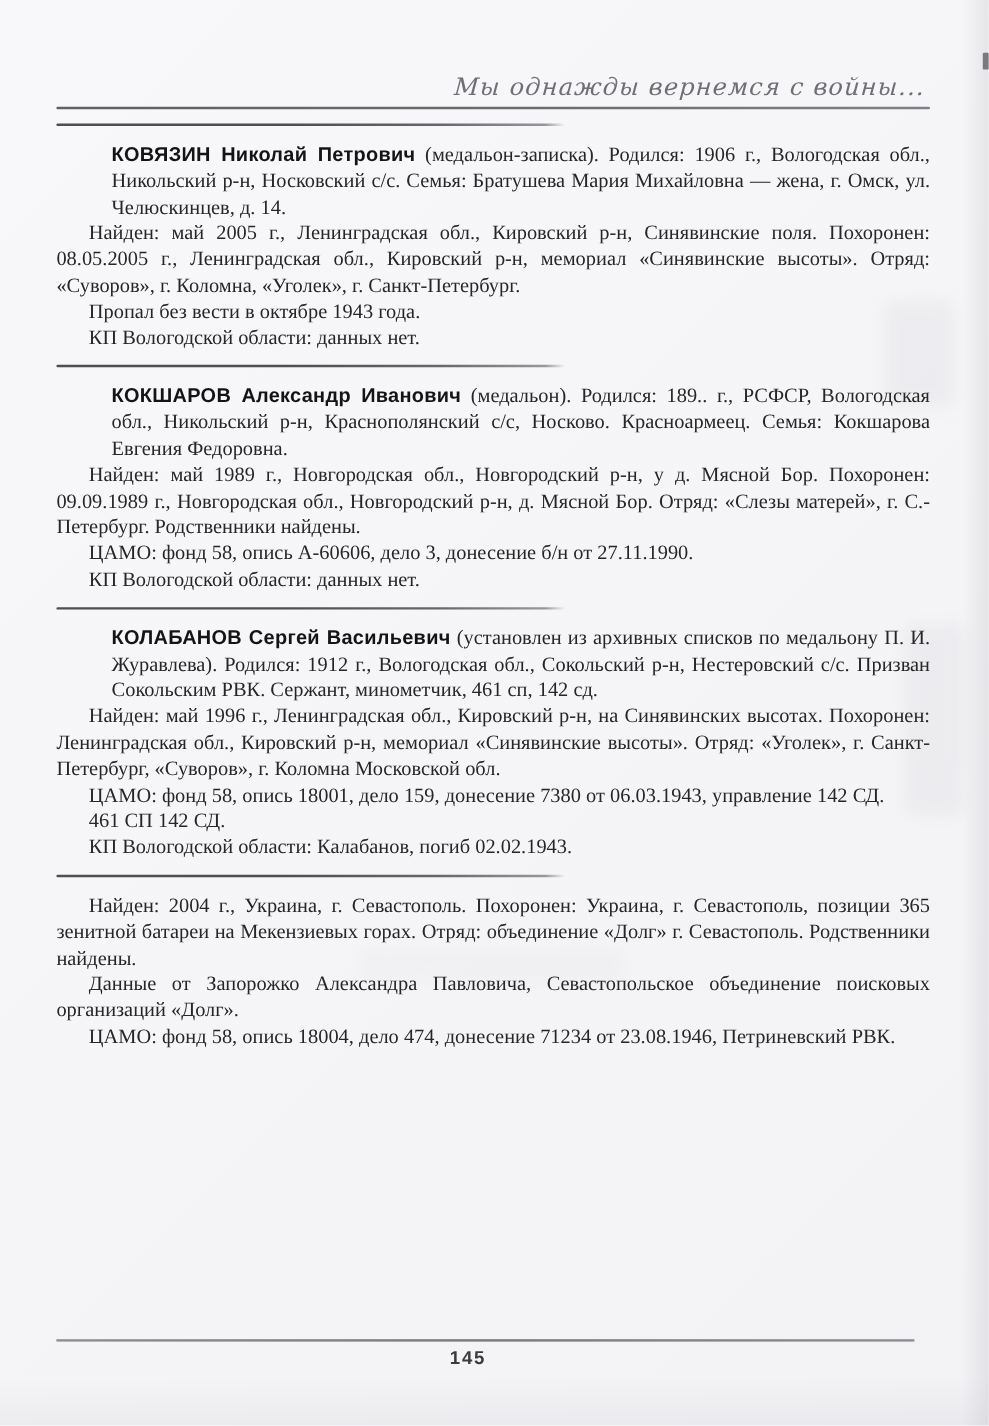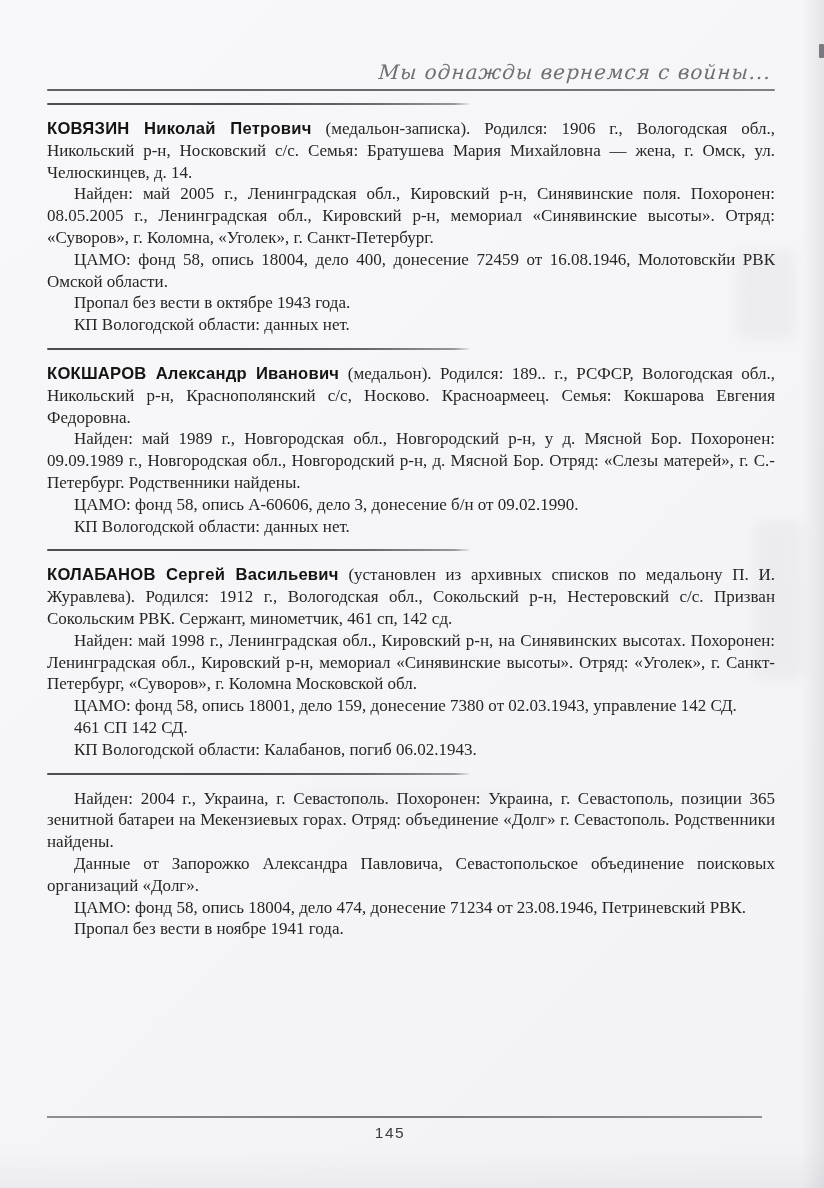--- a/index.html
+++ b/index.html
@@ -61,39 +61,40 @@
   }
   .entry { margin: 0; }
   .para {
     font-size: 17px;
     line-height: 21.8px;
     text-align: justify;
     margin: 0;
     text-indent: 27px;
     color: #262626;
   }
-  .para.first { text-indent: 0; }
+  .para.first { text-indent: 0; margin-left: 46px; }
   .entry-name {
     font-family: "Liberation Sans", sans-serif;
     font-weight: 700;
     font-size: 16.6px;
     letter-spacing: .25px;
     color: #141414;
   }
   .rule-footer {
     position: absolute; left: 47px; top: 1116px; width: 715px; height: 1.5px;
     background: linear-gradient(to right, #8e8e94, #77777d 50%, #8e8e94);
   }
   .page-number {
     position: absolute; left: 0; top: 1124px; width: 780px;
     text-align: center;
     font-family: "Liberation Sans", sans-serif;
     font-size: 15.5px;
     letter-spacing: 1.5px;
     color: #3c3c40;
+    font-weight: bold;
   }
 </style>
 </head>
 <body>
 
 <div class="edge-shade"></div>
 <div class="bottom-shade"></div>
 <div class="speck"></div>
 <div class="smudge s1"></div>
 <div class="smudge s2"></div>
@@ -103,46 +104,44 @@
 
   <div class="running-head">
     <span>Мы однажды вернемся с войны...</span>
   </div>
   <div class="rule-full"></div>
 
   <div class="rule-short"></div>
   <section class="entry">
     <p class="para first"><span class="entry-name">КОВЯЗИН Николай Петрович</span><span> (медальон-записка). Родился: 1906 г., Вологодская обл., Никольский р-н, Носковский с/с. Семья: Братушева Мария Михайловна — жена, г. Омск, ул. Челюскинцев, д. 14.</span></p>
     <p class="para">Найден: май 2005 г., Ленинградская обл., Кировский р-н, Синявинские поля. Похоронен: 08.05.2005 г., Ленинградская обл., Кировский р-н, мемориал «Синявинские высоты». Отряд: «Суворов», г. Коломна, «Уголек», г. Санкт-Петербург.</p>
-    <p class="para">ЦАМО: фонд 58, опись 18004, дело 400, донесение 72459 от 16.08.1946, Молотовскйи РВК Омской области.</p>
     <p class="para">Пропал без вести в октябре 1943 года.</p>
     <p class="para">КП Вологодской области: данных нет.</p>
   </section>
 
   <div class="rule-short"></div>
   <section class="entry">
     <p class="para first"><span class="entry-name">КОКШАРОВ Александр Иванович</span><span> (медальон). Родился: 189.. г., РСФСР, Вологодская обл., Никольский р-н, Краснополянский с/с, Носково. Красноармеец. Семья: Кокшарова Евгения Федоровна.</span></p>
     <p class="para">Найден: май 1989 г., Новгородская обл., Новгородский р-н, у д. Мясной Бор. Похоронен: 09.09.1989 г., Новгородская обл., Новгородский р-н, д. Мясной Бор. Отряд: «Слезы матерей», г. С.-Петербург. Родственники найдены.</p>
-    <p class="para">ЦАМО: фонд 58, опись А-60606, дело 3, донесение б/н от 09.02.1990.</p>
+    <p class="para">ЦАМО: фонд 58, опись А-60606, дело 3, донесение б/н от 27.11.1990.</p>
     <p class="para">КП Вологодской области: данных нет.</p>
   </section>
 
   <div class="rule-short"></div>
   <section class="entry">
     <p class="para first"><span class="entry-name">КОЛАБАНОВ Сергей Васильевич</span><span> (установлен из архивных списков по медальону П. И. Журавлева). Родился: 1912 г., Вологодская обл., Сокольский р-н, Нестеровский с/с. Призван Сокольским РВК. Сержант, минометчик, 461 сп, 142 сд.</span></p>
-    <p class="para">Найден: май 1998 г., Ленинградская обл., Кировский р-н, на Синявинских высотах. Похоронен: Ленинградская обл., Кировский р-н, мемориал «Синявинские высоты». Отряд: «Уголек», г. Санкт-Петербург, «Суворов», г. Коломна Московской обл.</p>
-    <p class="para">ЦАМО: фонд 58, опись 18001, дело 159, донесение 7380 от 02.03.1943, управление 142 СД.</p>
+    <p class="para">Найден: май 1996 г., Ленинградская обл., Кировский р-н, на Синявинских высотах. Похоронен: Ленинградская обл., Кировский р-н, мемориал «Синявинские высоты». Отряд: «Уголек», г. Санкт-Петербург, «Суворов», г. Коломна Московской обл.</p>
+    <p class="para">ЦАМО: фонд 58, опись 18001, дело 159, донесение 7380 от 06.03.1943, управление 142 СД.</p>
     <p class="para">461 СП 142 СД.</p>
-    <p class="para">КП Вологодской области: Калабанов, погиб 06.02.1943.</p>
+    <p class="para">КП Вологодской области: Калабанов, погиб 02.02.1943.</p>
   </section>
 
   <div class="rule-short"></div>
   <section class="entry">
     <p class="para">Найден: 2004 г., Украина, г. Севастополь. Похоронен: Украина, г. Севастополь, позиции 365 зенитной батареи на Мекензиевых горах. Отряд: объединение «Долг» г. Севастополь. Родственники найдены.</p>
     <p class="para">Данные от Запорожко Александра Павловича, Севастопольское объединение поисковых организаций «Долг».</p>
     <p class="para">ЦАМО: фонд 58, опись 18004, дело 474, донесение 71234 от 23.08.1946, Петриневский РВК.</p>
-    <p class="para">Пропал без вести в ноябре 1941 года.</p>
   </section>
 
 </div>
 
 <div class="rule-footer"></div>
 <div class="page-number">145</div>
 
 </body></html>

